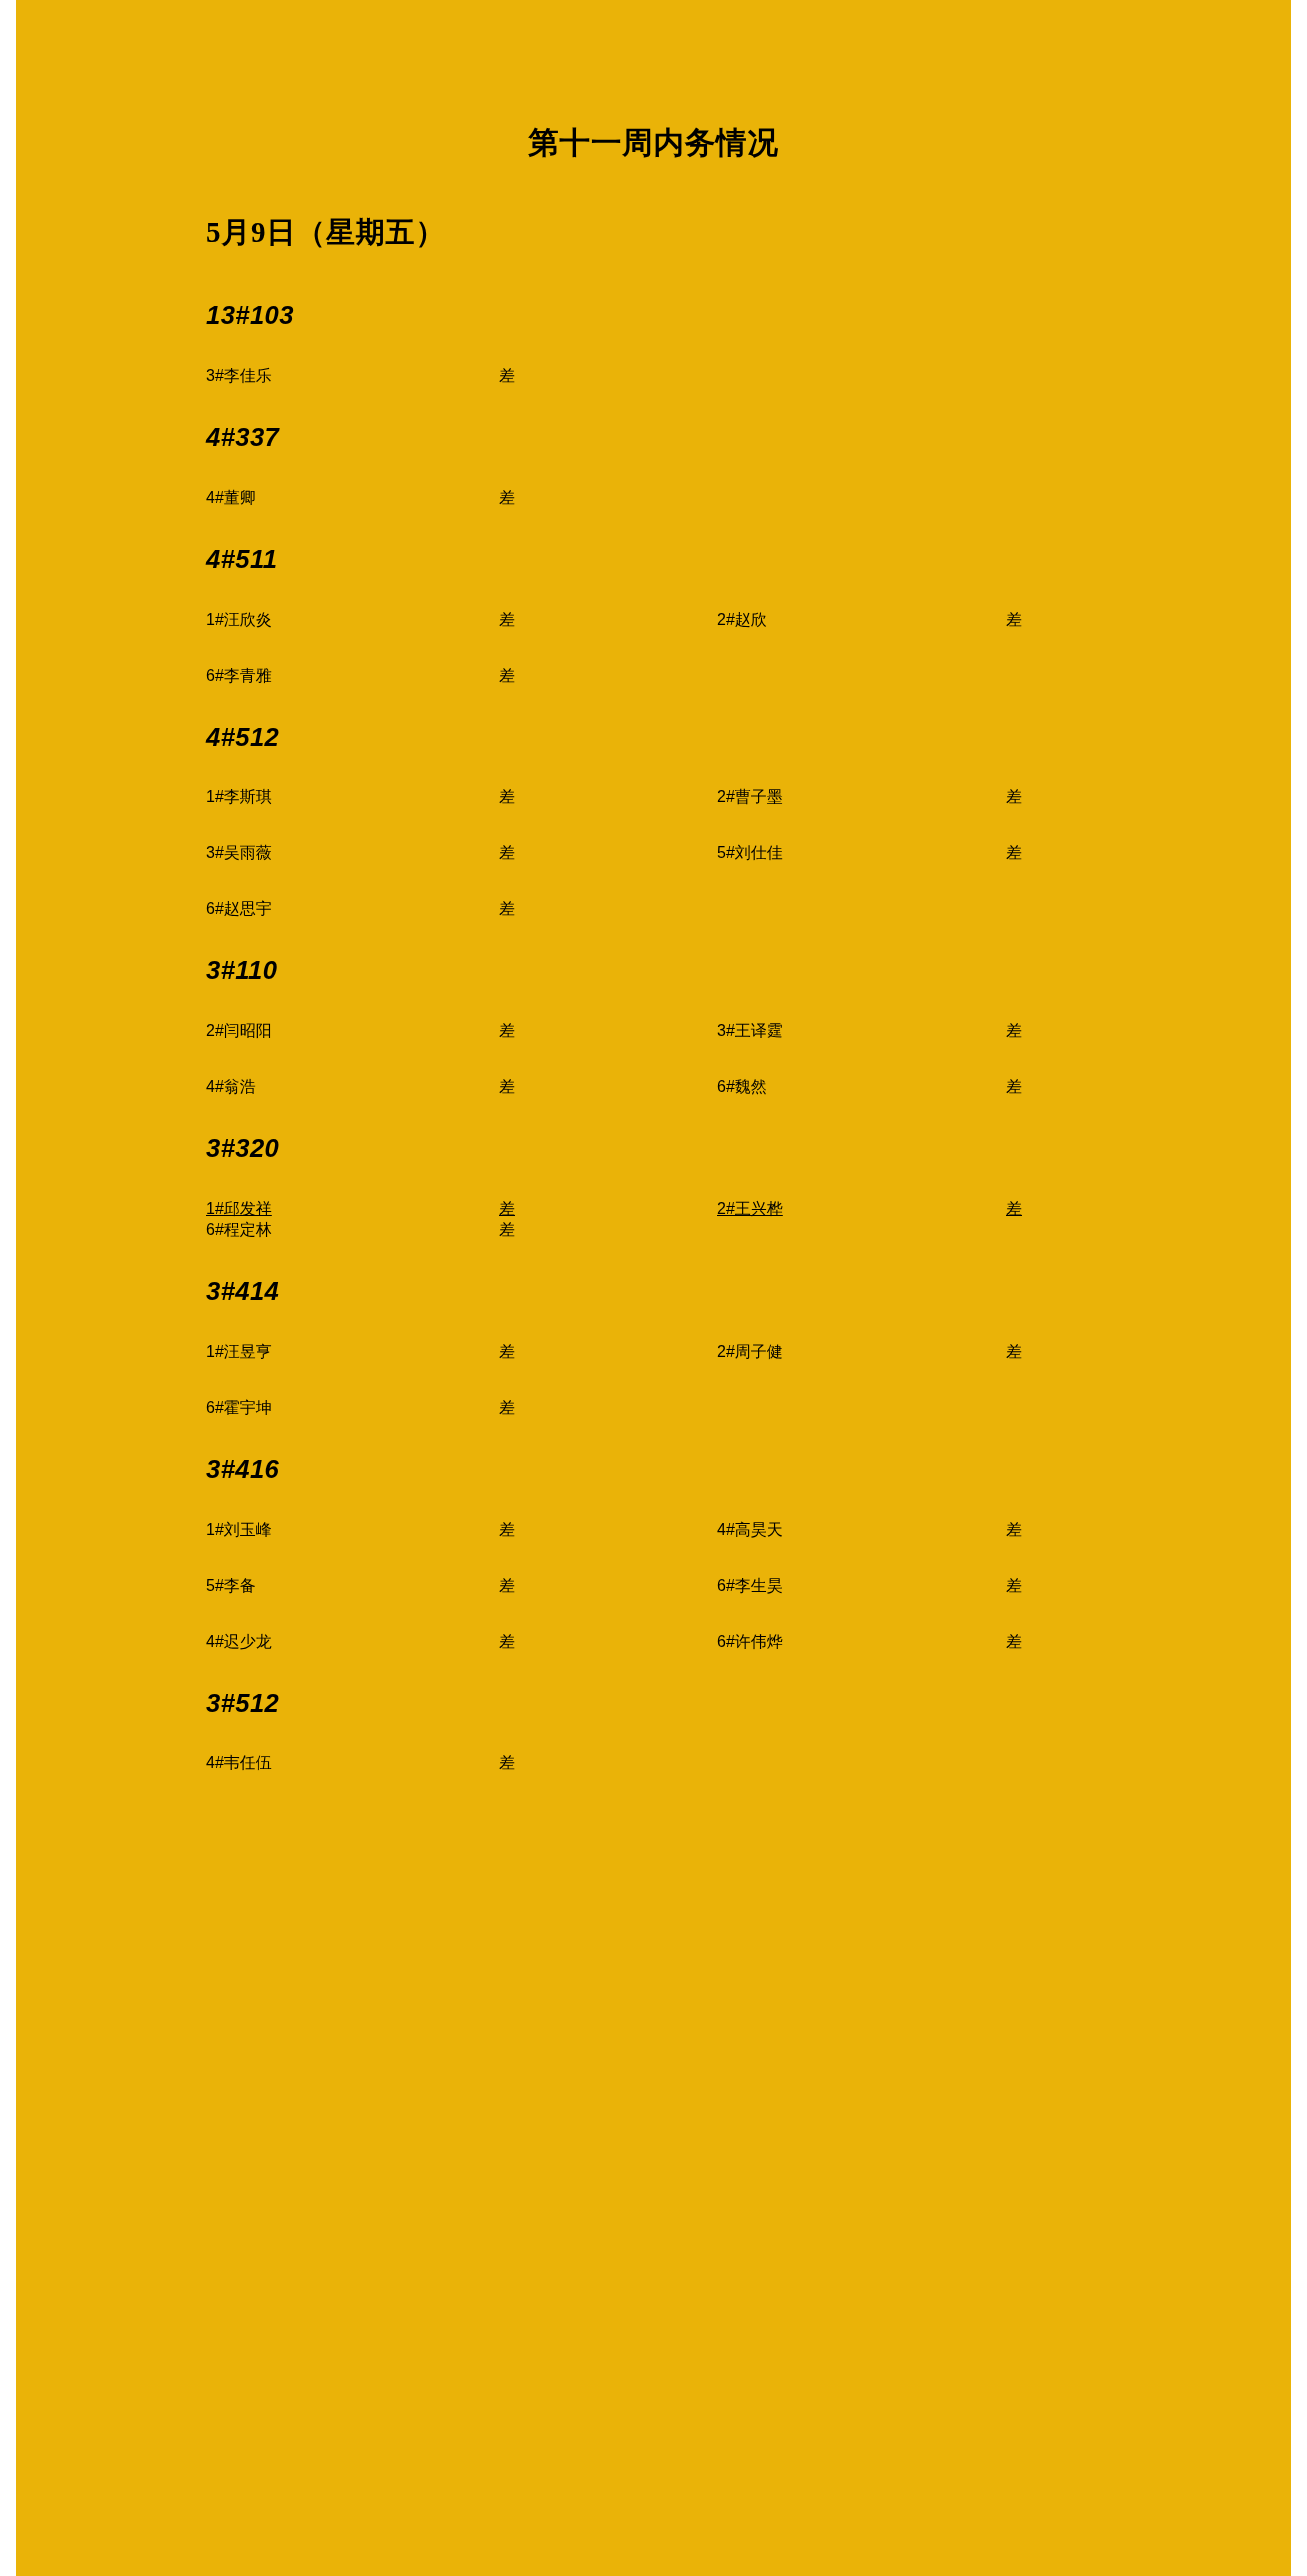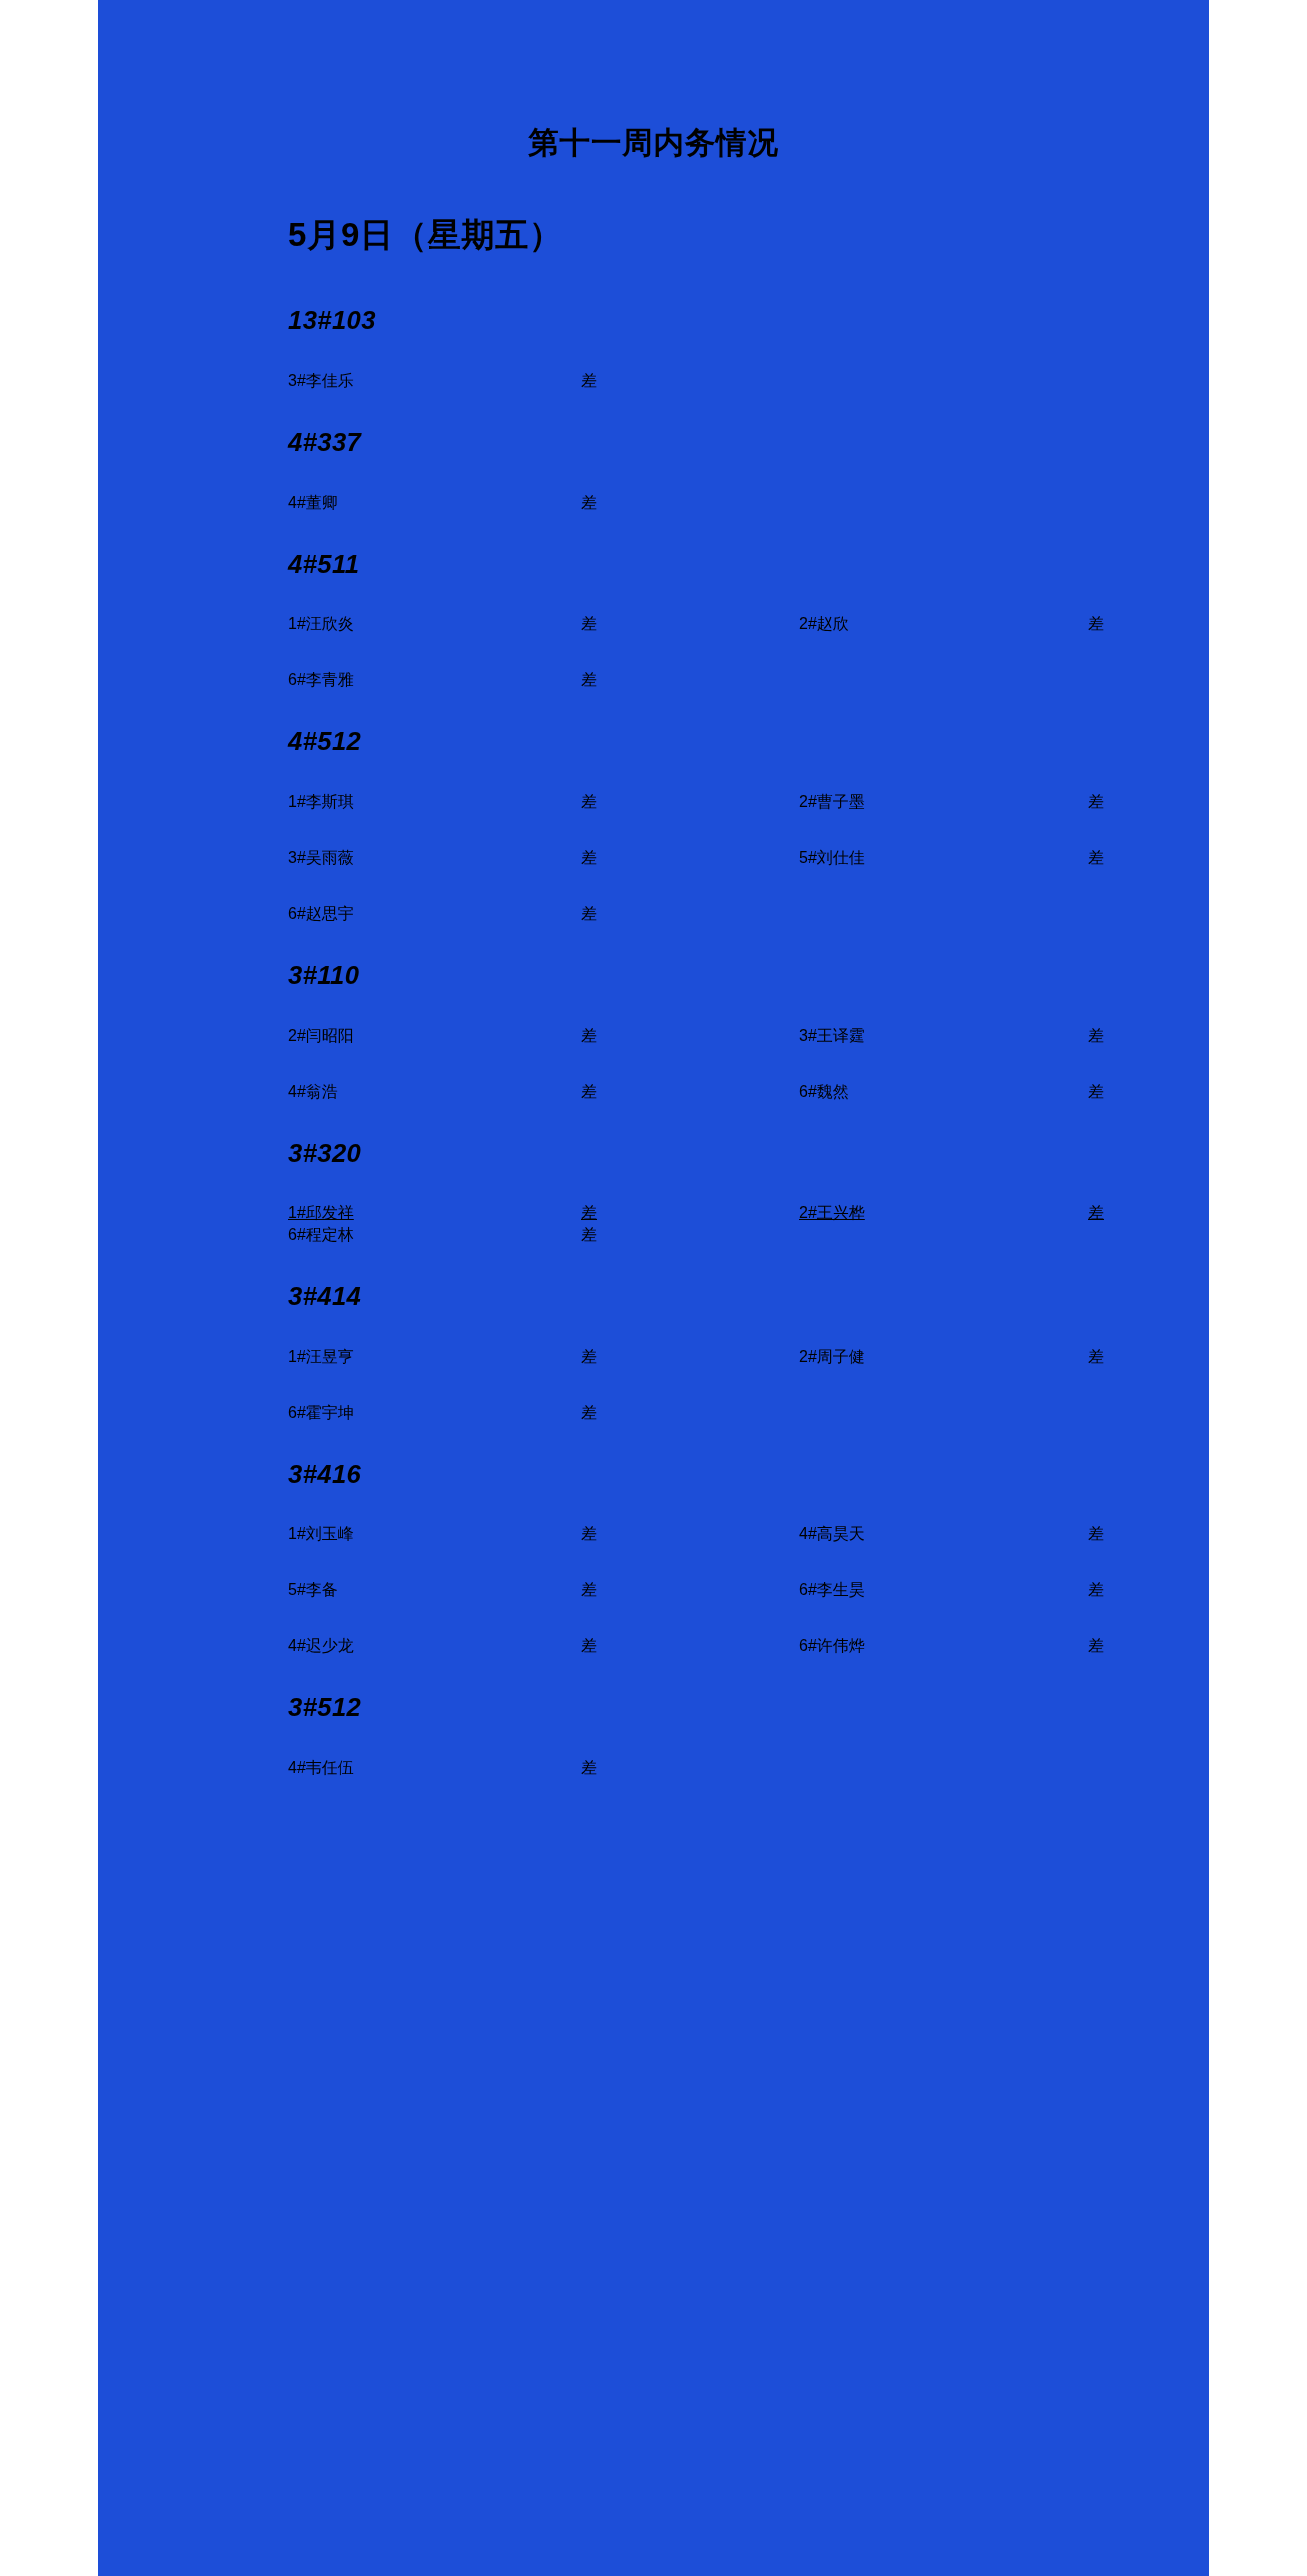--- a/index.html
+++ b/index.html
@@ -5,43 +5,44 @@
   html, body {
     margin: 0;
     padding: 0;
     background: #ffffff;
   }
   body {
     font-family: "Liberation Sans", "DejaVu Sans", sans-serif;
     color: #000000;
   }
   .page {
-    width: 1111px;
+    width: 1275px;
     min-height: 2576px;
     margin: 0 auto;
-    background: #1d4ed8;
+    background: #eab308;
     box-sizing: border-box;
     padding: 0 190px;
     position: relative;
   }
   .doc-title {
     text-align: center;
     font-size: 30.5px;
     font-weight: bold;
     letter-spacing: 0.8px;
     padding-top: 124px;
     margin: 0 0 54px 0;
     line-height: 1.2;
   }
   .date-heading {
-    font-size: 33px;
+    font-size: 29px;
     font-weight: bold;
     margin: 0 0 51px 0;
     line-height: 1.2;
     letter-spacing: 0.8px;
+    font-family: Liberation Serif, serif;
   }
   .room-heading {
     font-size: 25.6px;
     font-weight: bold;
     margin: 0 0 35px 0;
     line-height: 1.2;
     letter-spacing: 0.4px;
     font-style: italic;
   }
   .entry-row {

